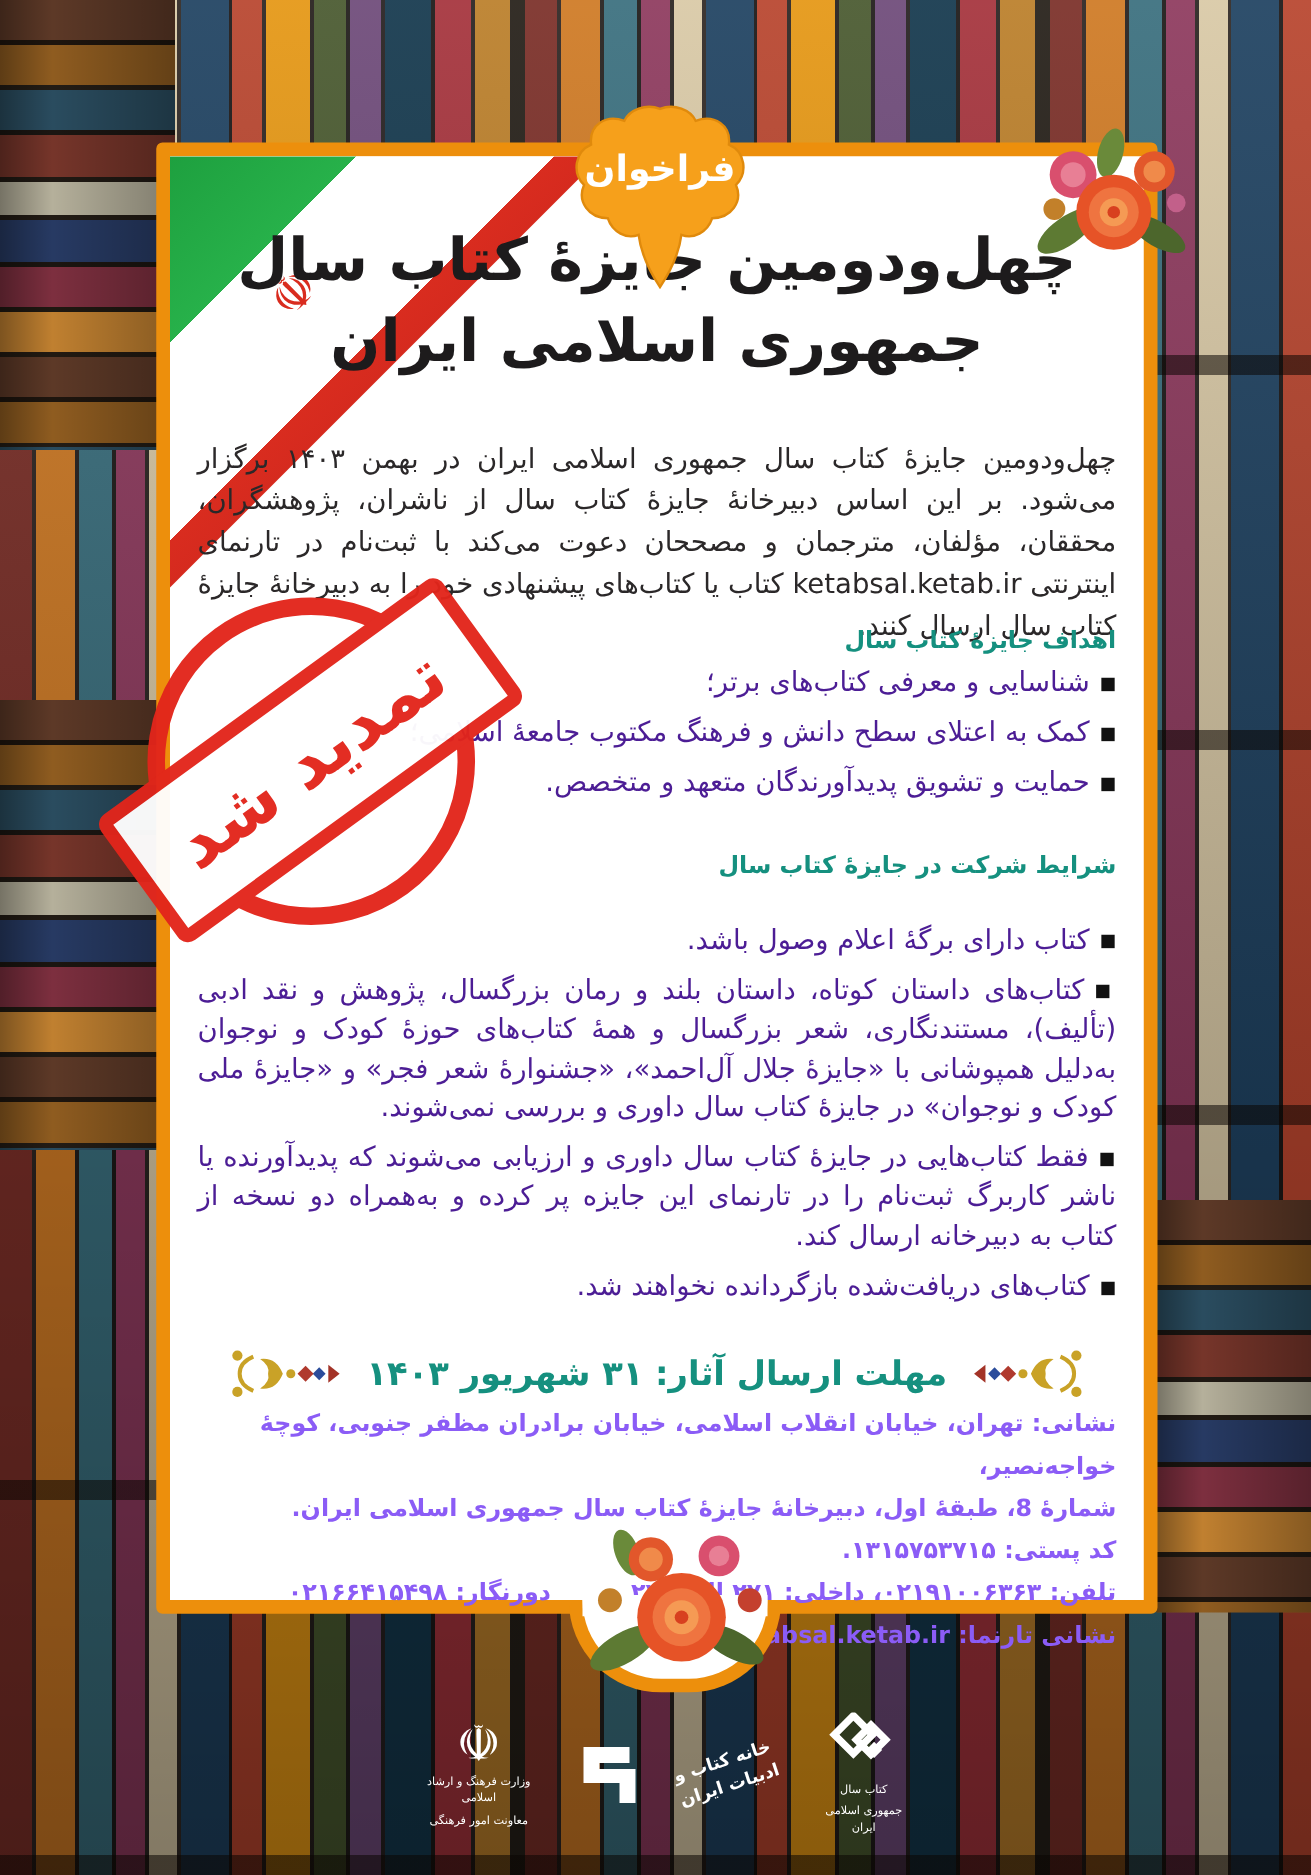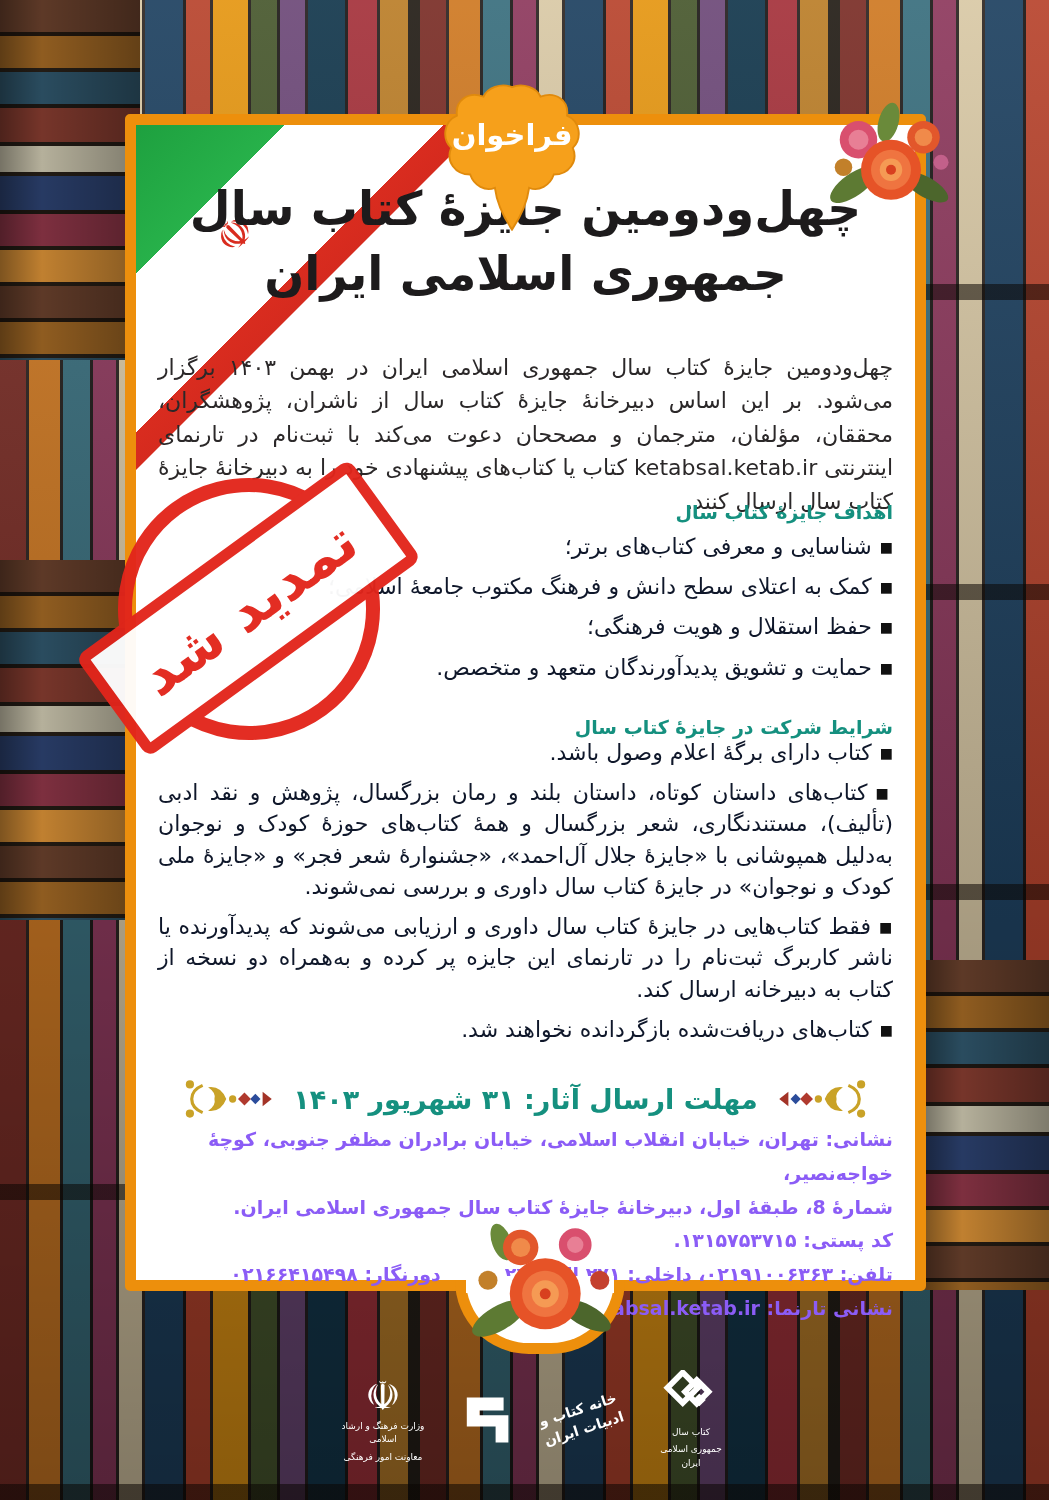--- a/index.html
+++ b/index.html
@@ -35,34 +35,34 @@
   
   .card{position:absolute;left:125px;top:114px;width:801px;height:1177px;
     box-sizing:border-box;background:#ffffff;border:11px solid #ED8F0C;
     border-radius:5px;z-index:10;direction:rtl;overflow:visible;}
   .abs{position:absolute;right:22px;left:22px;}
 
   
   .flag-wrap{position:absolute;left:0;top:0;width:350px;height:350px;overflow:hidden;z-index:1;}
 
   
-  .badge{position:absolute;left:436px;top:84px;width:152px;height:164px;z-index:30;}
+  .badge{position:absolute;left:452px;top:84px;width:152px;height:164px;z-index:30;}
   .badge-label{position:absolute;left:0;right:0;top:34px;text-align:center;
     color:#ffffff;font-size:29px;font-weight:bold;z-index:2;}
 
   
   .title{top:52px;text-align:center;color:#1d1b1c;font-weight:800;
     font-size:47px;line-height:1.38;z-index:5;}
 
   .intro{top:204px;font-size:22px;line-height:1.52;color:#2b2829;
     text-align:justify;z-index:5;}
 
   .sec-head{color:#15907F;font-weight:700;font-size:19px;z-index:5;}
-  .g-head{top:360px;} .c-head{top:575px;}
-  ul.blist{list-style:none;margin:0;padding:0;font-size:22px;line-height:1.42;color:#0f172a;z-index:5;}
+  .g-head{top:360px;} .c-head{top:540px;}
+  ul.blist{list-style:none;margin:0;padding:0;font-size:22px;line-height:1.42;color:#4c1d95;z-index:5;}
   ul.blist li{margin-bottom:9px;text-align:justify;}
   ul.blist li::before{content:"■";font-size:14px;margin-left:8px;vertical-align:2px;color:#111;}
   .g-list{top:406px;} .c-list{top:612px;}
 
   
   .stamp{position:absolute;left:112px;top:472px;width:274px;height:274px;
     transform:rotate(-36deg);z-index:50;opacity:.96;}
   .stamp-circle{position:absolute;inset:6px;border:14px solid #E2251B;border-radius:50%;}
   .stamp-rect{position:absolute;left:-32px;top:74px;width:338px;height:124px;
     box-sizing:border-box;background:#fff;border:11px solid #E2251B;border-radius:10px;
@@ -131,21 +131,20 @@
       <div>چهل‌ودومین جایزهٔ کتاب سال</div>
       <div>جمهوری اسلامی ایران</div>
     </div>
 
     <p class="abs intro">چهل‌ودومین جایزهٔ کتاب سال جمهوری اسلامی ایران در بهمن ۱۴۰۳ برگزار می‌شود. بر این اساس دبیرخانهٔ جایزهٔ کتاب سال از ناشران، پژوهشگران، محققان، مؤلفان، مترجمان و مصححان دعوت می‌کند با ثبت‌نام در تارنمای اینترنتی ketabsal.ketab.ir کتاب یا کتاب‌های پیشنهادی خود را به دبیرخانهٔ جایزهٔ کتاب سال ارسال کنند.</p>
 
     <h2 class="abs sec-head g-head">اهداف جایزهٔ کتاب سال</h2>
     <ul class="abs blist g-list">
       <li>شناسایی و معرفی کتاب‌های برتر؛</li>
       <li>کمک به اعتلای سطح دانش و فرهنگ مکتوب جامعهٔ اسلامی؛</li>
-      <li>حفظ استقلال و هویت فرهنگی؛</li>
       <li>حمایت و تشویق پدیدآورندگان متعهد و متخصص.</li>
     </ul>
 
     <h2 class="abs sec-head c-head">شرایط شرکت در جایزهٔ کتاب سال</h2>
     <ul class="abs blist c-list">
       <li>کتاب دارای برگهٔ اعلام وصول باشد.</li>
       <li>کتاب‌های داستان کوتاه، داستان بلند و رمان بزرگسال، پژوهش و نقد ادبی (تألیف)، مستندنگاری، شعر بزرگسال و همهٔ کتاب‌های حوزهٔ کودک و نوجوان به‌دلیل همپوشانی با «جایزهٔ جلال آل‌احمد»، «جشنوارهٔ شعر فجر» و «جایزهٔ ملی کودک و نوجوان» در جایزهٔ کتاب سال داوری و بررسی نمی‌شوند.</li>
       <li>فقط کتاب‌هایی در جایزهٔ کتاب سال داوری و ارزیابی می‌شوند که پدیدآورنده یا ناشر کاربرگ ثبت‌نام را در تارنمای این جایزه پر کرده و به‌همراه دو نسخه از کتاب به دبیرخانه ارسال کند.</li>
       <li>کتاب‌های دریافت‌شده بازگردانده نخواهند شد.</li>
     </ul>

